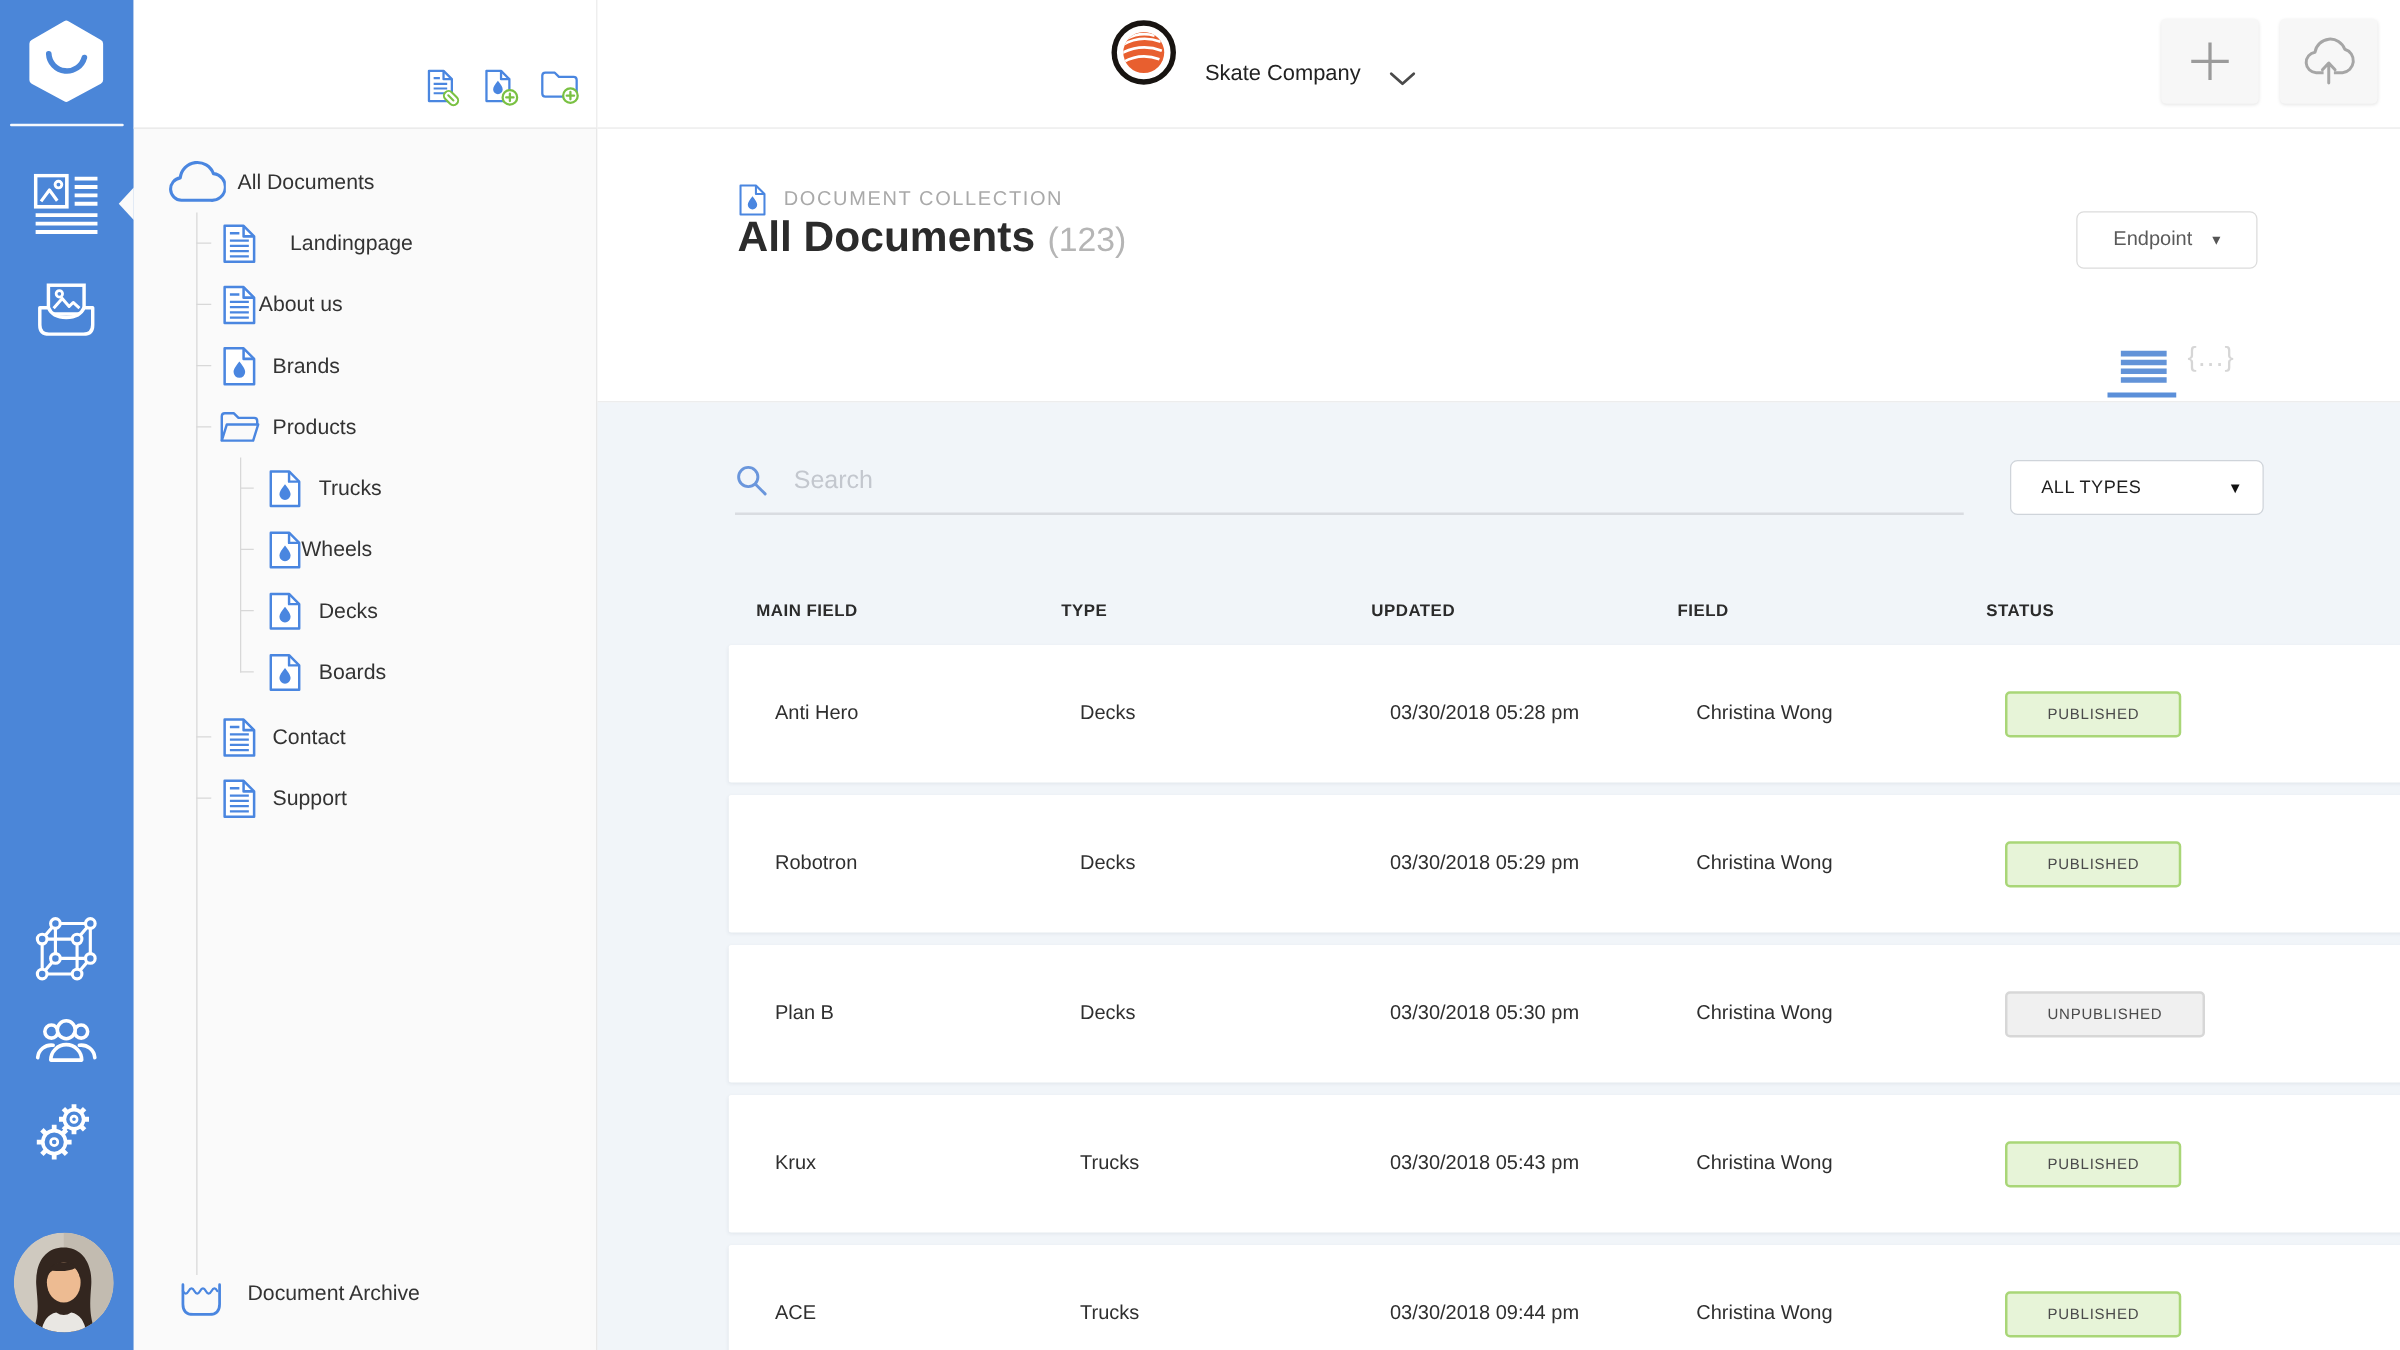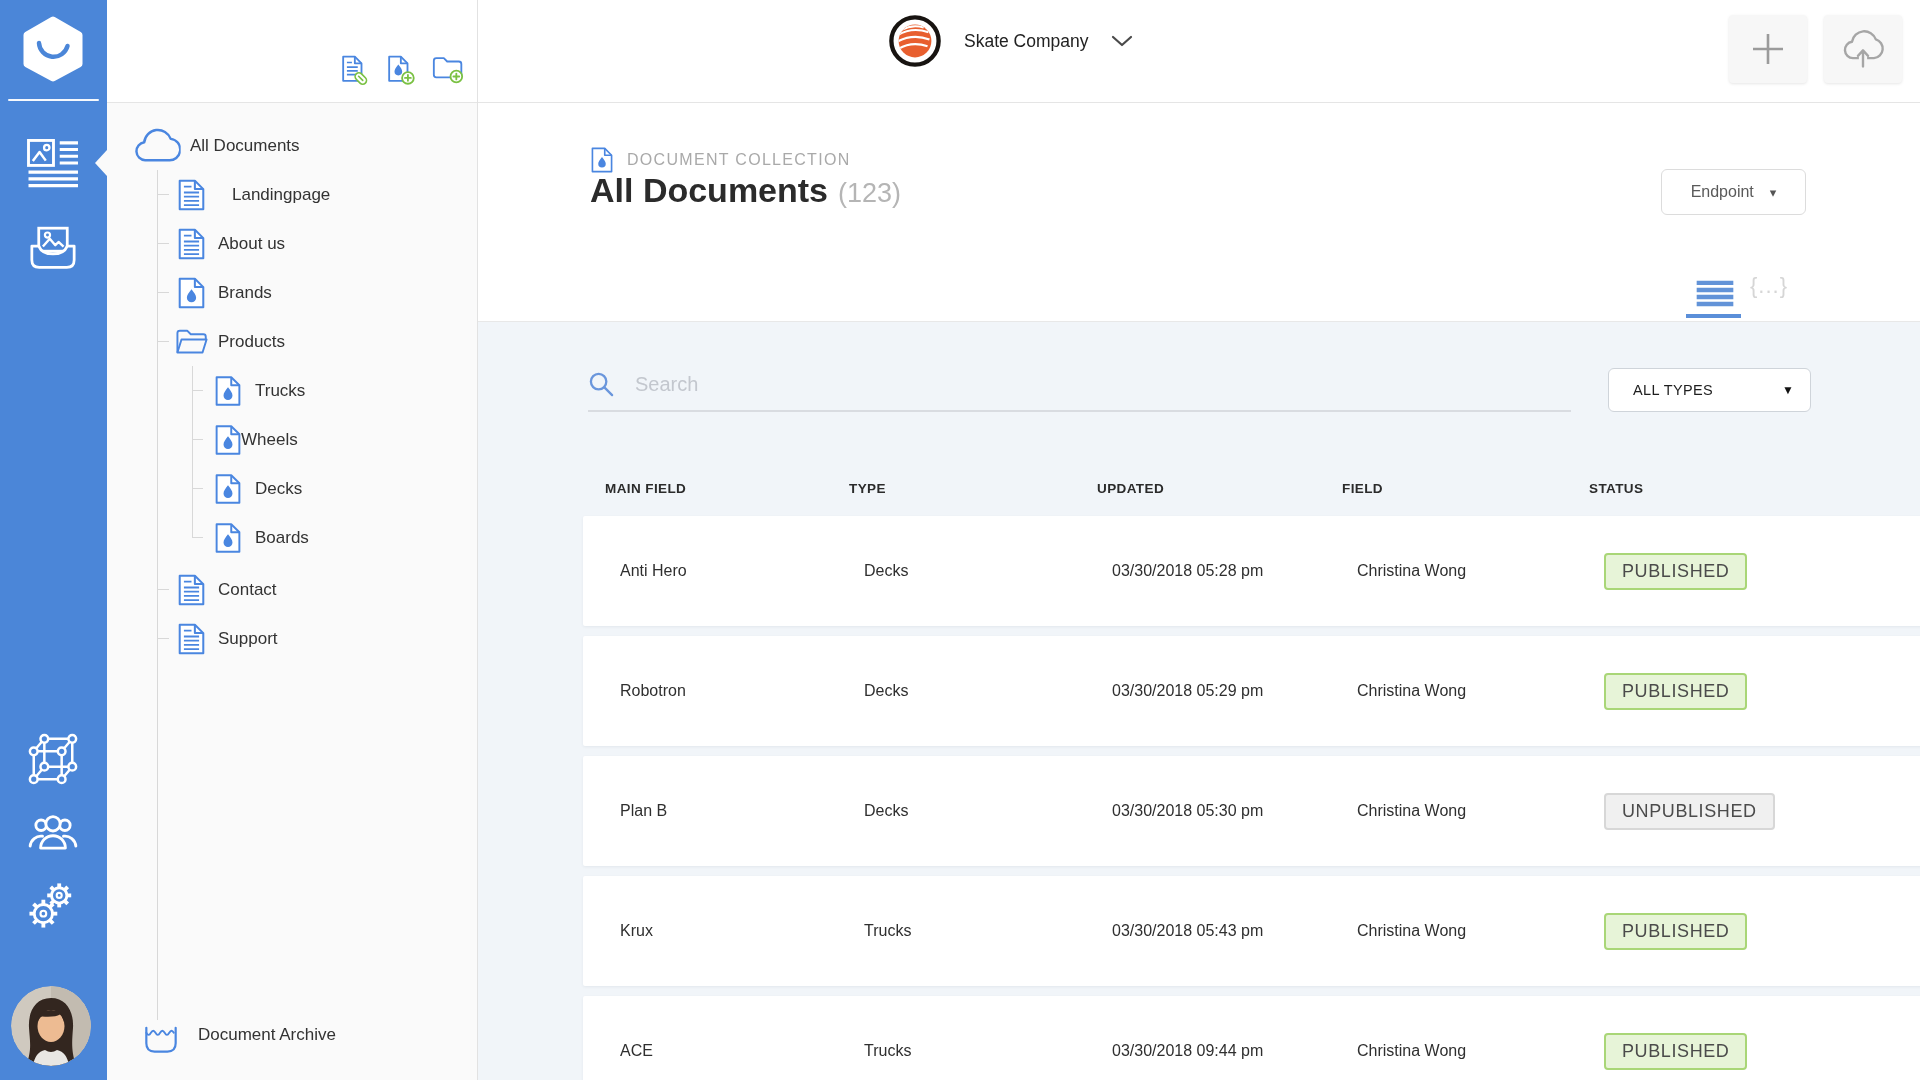--- a/index.html
+++ b/index.html
@@ -20,21 +20,21 @@
   .th-icon{position:absolute;top:54px;cursor:pointer;}
   .titem{position:absolute;display:flex;align-items:center;height:34px;cursor:pointer;}
   .tlabel{font-size:17px;color:#333;white-space:nowrap;}
   .ti{color:#4A86E0;flex:0 0 auto;}
   .conn{position:absolute;background:#d8d8d8;}
   .archive-item{position:absolute;left:35px;top:1025px;display:flex;height:34px;cursor:pointer;}
 
   
   .main{position:absolute;left:478px;top:0;right:0;bottom:0;}
   .topbar{position:absolute;left:0;top:0;right:0;height:103px;background:#fff;border-bottom:1px solid #e5e5e5;box-sizing:border-box;}
-  .company{position:absolute;left:410px;top:13px;height:56px;display:flex;align-items:center;gap:22px;cursor:pointer;}
+  .company{position:absolute;left:410px;top:13px;height:56px;display:flex;align-items:flex-end;gap:22px;cursor:pointer;}
   .company-name{font-size:17.5px;color:#222;}
   .top-btn{position:absolute;top:15px;width:78px;height:68px;background:#f7f7f7;border-radius:4px;
            box-shadow:0 1px 3px rgba(0,0,0,.10);display:flex;align-items:center;justify-content:center;cursor:pointer;}
 
   .coll-header{position:absolute;left:0;top:103px;right:0;height:219px;background:#fff;border-bottom:1px solid #e8e8e8;box-sizing:border-box;}
   .kicker{position:absolute;left:113px;top:44px;display:flex;align-items:center;gap:14px;}
   .kicker-text{font-size:16px;letter-spacing:1.3px;color:#a9a9a9;}
   .coll-title{position:absolute;left:112px;top:68px;font-size:34px;font-weight:700;color:#2b2b2b;}
   .coll-count{font-size:27px;font-weight:400;color:#b5b5b5;margin-left:10px;}
   .endpoint-btn{position:absolute;left:1183px;top:66px;width:145px;height:46px;background:#fff;border:1px solid #dcdcdc;
@@ -56,22 +56,22 @@
                padding:0 16px 0 24px;cursor:pointer;}
   .type-select-label{font-size:14.5px;color:#1e1e1e;letter-spacing:.4px;}
   .caret-filled{font-size:12px;color:#111;}
 
   .grid-cols{display:grid;grid-template-columns:244px 248px 245px 247px 1fr;}
   .thead{position:absolute;left:90px;top:146px;width:1227px;height:40px;align-items:center;}
   .th-cell{padding-left:37px;font-size:13.5px;font-weight:700;color:#2b2b2b;letter-spacing:.4px;}
   .trow{position:absolute;left:105px;width:1439px;height:110px;background:#fff;border-radius:2px;
         box-shadow:0 1px 3px rgba(40,60,90,.07);align-items:center;cursor:pointer;}
   .td{padding-left:37px;font-size:16px;color:#2f2f2f;white-space:nowrap;}
-  .badge{display:inline-block;min-width:102px;padding:0 16px;height:37px;line-height:37px;text-align:center;
-         border-radius:4px;font-size:18px;letter-spacing:.6px;color:#4b4b4b;box-sizing:border-box;}
+  .badge{display:inline-block;min-width:102px;padding:0 32px;height:37px;line-height:37px;text-align:center;
+         border-radius:4px;font-size:12px;letter-spacing:.6px;color:#4b4b4b;box-sizing:border-box;}
   .badge-published{background:#e7f4d8;border:2px solid #a9d677;line-height:33px;}
   .badge-unpublished{background:#f0f0f0;border:2px solid #d7d7d7;line-height:33px;}
 </style>
 </head>
 <body>
 
 <svg width="0" height="0" style="position:absolute">
   <defs>
     <symbol id="i-doc" viewBox="0 0 32 38">
       <path d="M2 2 h18 l10 10 v24 H2 z" fill="#fff" stroke="currentColor" stroke-width="2.4" stroke-linejoin="round"></path>
@@ -271,21 +271,21 @@
     <div class="titem" style="left:71px;top:178px">
       <svg class="ti" width="27" height="32" viewBox="0 0 32 38">
           <use href="#i-doc"></use>
         </svg>
       <span class="tlabel" style="margin-left:27px">Landingpage</span>
     </div>
     <div class="titem" style="left:71px;top:227px">
       <svg class="ti" width="27" height="32" viewBox="0 0 32 38">
           <use href="#i-doc"></use>
         </svg>
-      <span class="tlabel" style="margin-left:13px">About us</span>
+      <span class="tlabel" style="margin-left:2px">About us</span>
     </div>
     <div class="titem" style="left:71px;top:276px">
       <svg class="ti" width="27" height="32" viewBox="0 0 32 38">
           <use href="#i-asset"></use>
         </svg>
       <span class="tlabel" style="margin-left:13px">Brands</span>
     </div>
     <div class="titem" style="left:68px;top:325px">
       <svg class="ti" width="34" height="28" viewBox="0 0 42 34">
           <use href="#i-folder"></use>

